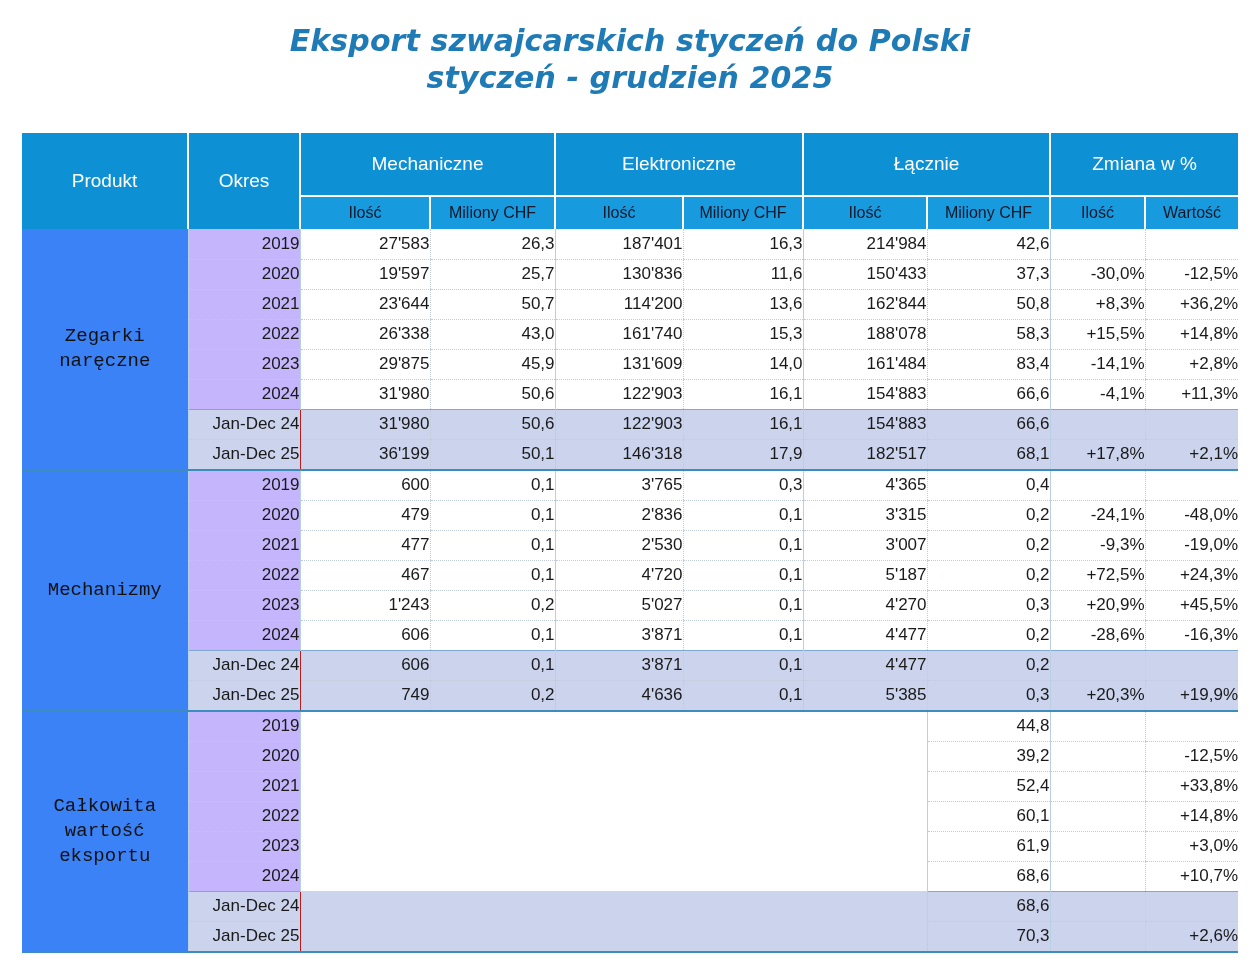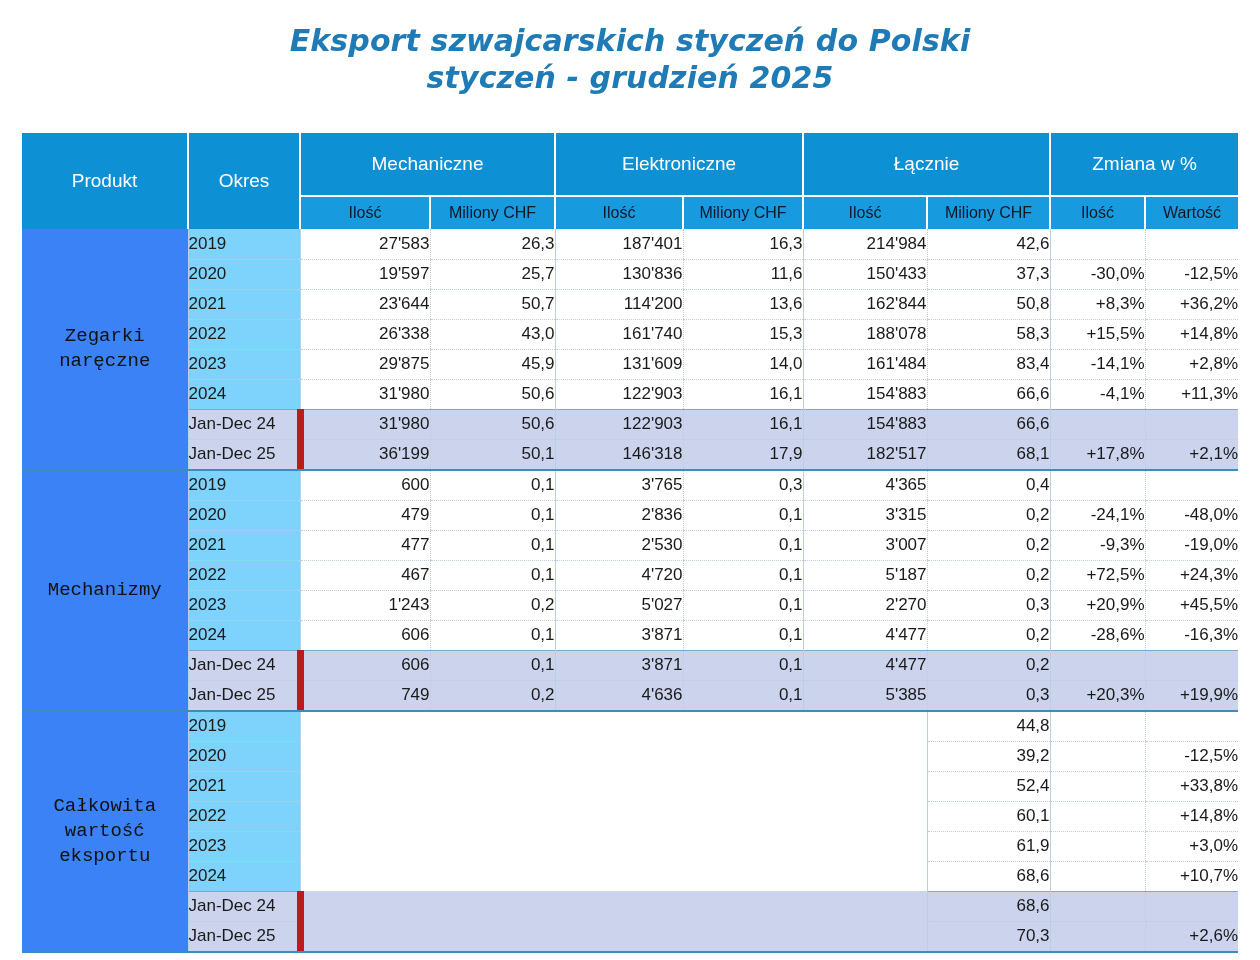--- a/index.html
+++ b/index.html
@@ -71,47 +71,47 @@
   .cell{
     text-align:right;
     padding-right:10px;
     border-bottom:1px dotted #c2cbdc;
     background:#ffffff;
   }
   .cell.dotsep{border-left:1px dotted #c2cbdc;}
   .cell.solidsep{border-left:1px solid #b9cfe4;}
 
   .okres{
-    text-align:left;
+    text-align:right;
     padding:0;
     border-left:1px solid #b9cfe4;
     border-right:1px solid #b9cfe4;
     border-bottom:1px dotted #c2cbdc;
-    background:#7dd3fc;
+    background:#c4b5fd;
   }
 
   .product{
     text-align:center;
     font-weight:bold;
     font-size:19px;
     line-height:25px;
     background:#ffffff;
     color:#111111;
   }
 
   
   .sum .cell,.sum .okres{
     background:#CBD3ED;
     font-weight:bold;
   }
   .sum .okres{
-    text-align:left;
+    text-align:right;
     padding-left:16px;
     border-left:1px solid #b9cfe4;
-    border-right:7px solid #b91c1c;
+    border-right:1px solid #b91c1c;
   }
   .sum-first .cell,.sum-first .okres{
     border-top:1px solid #7FA8D0;
   }
   .sum-last .cell,.sum-last .okres{
     border-bottom:none;
   }
 
   
   .blockrule td{
@@ -317,21 +317,21 @@
         <td class="cell dotsep">0,2</td>
         <td class="cell solidsep">+72,5%</td>
         <td class="cell dotsep">+24,3%</td>
       </tr>
       <tr class="r">
         <td class="okres">2023</td>
         <td class="cell solidsep">1'243</td>
         <td class="cell dotsep">0,2</td>
         <td class="cell solidsep">5'027</td>
         <td class="cell dotsep">0,1</td>
-        <td class="cell solidsep">2'270</td>
+        <td class="cell solidsep">4'270</td>
         <td class="cell dotsep">0,3</td>
         <td class="cell solidsep">+20,9%</td>
         <td class="cell dotsep">+45,5%</td>
       </tr>
       <tr class="r">
         <td class="okres">2024</td>
         <td class="cell solidsep">606</td>
         <td class="cell dotsep">0,1</td>
         <td class="cell solidsep">3'871</td>
         <td class="cell dotsep">0,1</td>

